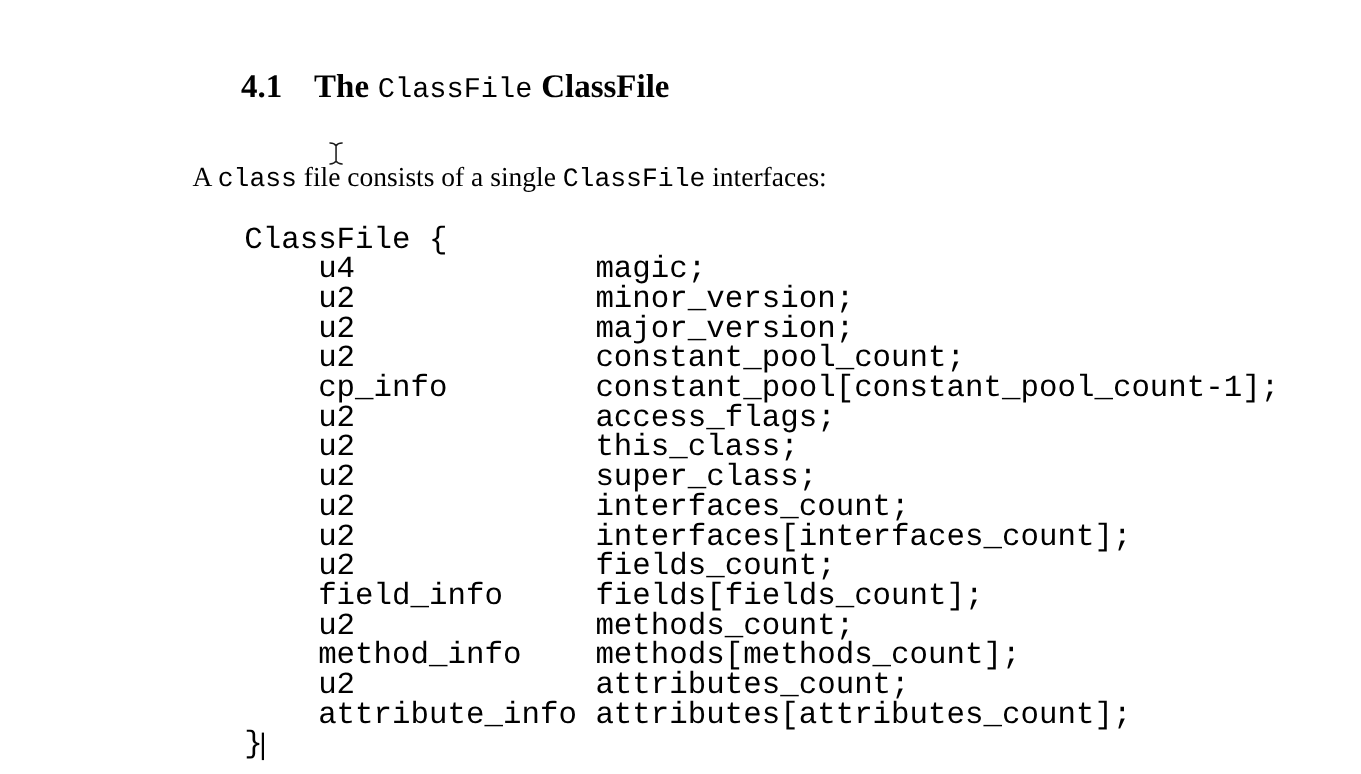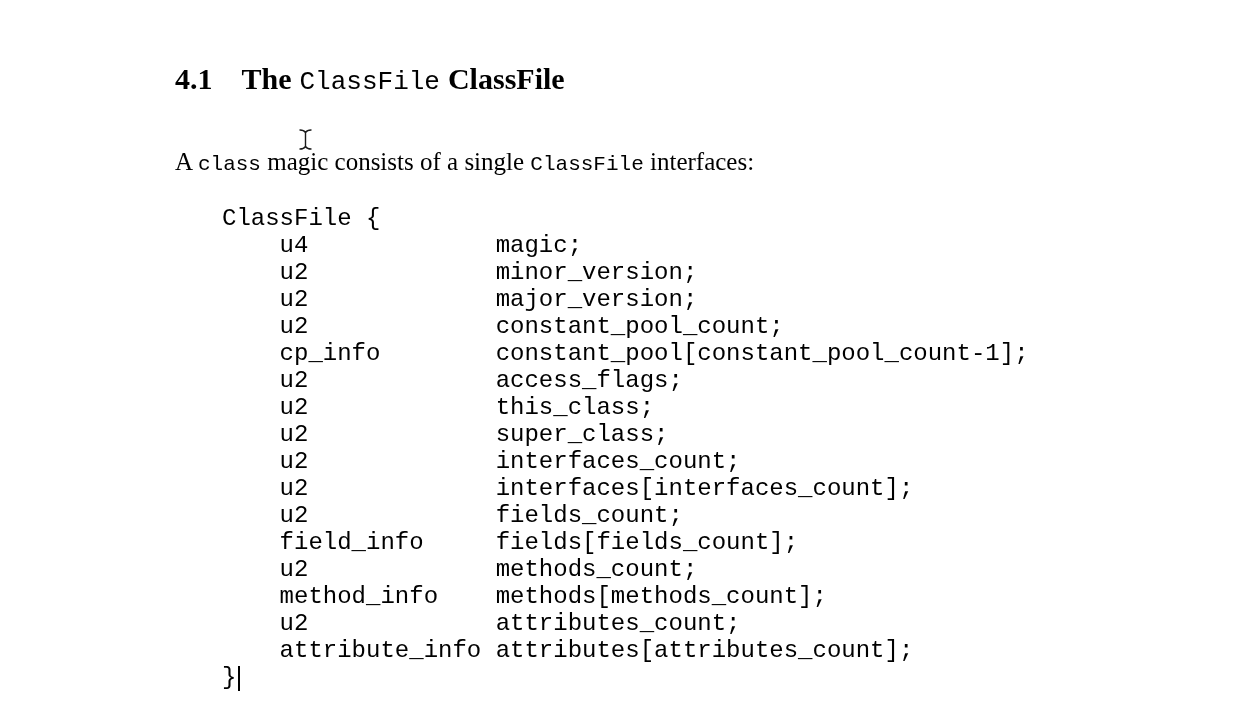--- a/index.html
+++ b/index.html
@@ -23,47 +23,48 @@
     top: 61px;
     margin: 0;
     font-family: "Liberation Serif", serif;
     font-weight: bold;
     font-size: 30px;
     line-height: 36px;
     white-space: nowrap;
   }
   .h-num {
     margin-right: 29px;
+    margin-left: 44px;
   }
   .h-code {
     font-family: "Liberation Mono", "DejaVu Sans Mono", monospace;
     font-weight: normal;
     font-size: 26px;
     margin: 0 8px;
   }
   .para {
     position: absolute;
     left: 175px;
     top: 147px;
     margin: 0;
     font-size: 25px;
     line-height: 30px;
     white-space: nowrap;
   }
   .p-code {
     font-family: "Liberation Mono", "DejaVu Sans Mono", monospace;
-    font-size: 21px;
+    font-size: 24px;
   }
   .code {
     position: absolute;
     left: 222px;
     top: 205px;
     margin: 0;
     font-family: "Liberation Mono", "DejaVu Sans Mono", monospace;
-    font-size: 24px;
+    font-size: 28px;
     line-height: 27px;
     white-space: pre;
   }
   .caret {
     position: absolute;
     left: 238px;
     top: 666px;
     width: 2px;
     height: 25px;
     background: #000000;
@@ -78,21 +79,21 @@
 <body>
 
 <div class="page">
 
   <h1 class="heading"><span class="h-num">4.1</span><span>The</span><span class="h-code">ClassFile</span><span>ClassFile</span></h1>
 
   <svg class="ibeam" width="15" height="23" viewBox="0 0 15 23">
     <path d="M2,2 C5,2 6.5,3 7.5,4.5 M13,2 C10,2 8.5,3 7.5,4.5 M7.5,4.5 L7.5,18.5 M2,21 C5,21 6.5,20 7.5,18.5 M13,21 C10,21 8.5,20 7.5,18.5" fill="none" stroke="#1a1a1a" stroke-width="1.4" stroke-linecap="round"></path>
   </svg>
 
-  <p class="para"><span>A </span><span class="p-code">class</span><span> magic consists of a single </span><span class="p-code">ClassFile</span><span> interfaces:</span></p>
+  <p class="para"><span>A </span><span class="p-code">class</span><span> file consists of a single </span><span class="p-code">ClassFile</span><span> interfaces:</span></p>
 
   <pre class="code">ClassFile {
     u4             magic;
     u2             minor_version;
     u2             major_version;
     u2             constant_pool_count;
     cp_info        constant_pool[constant_pool_count-1];
     u2             access_flags;
     u2             this_class;
     u2             super_class;

